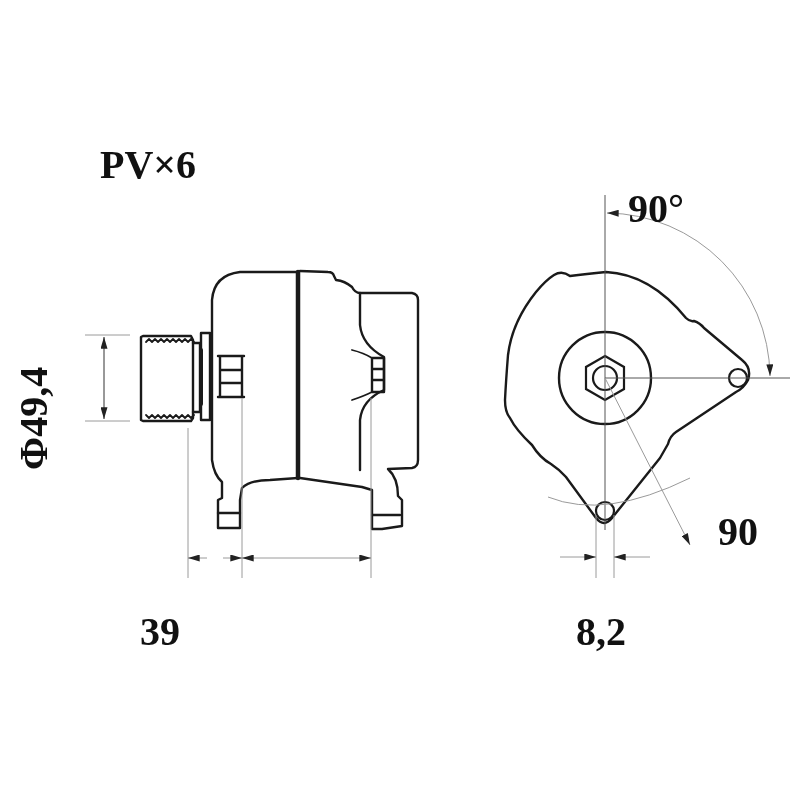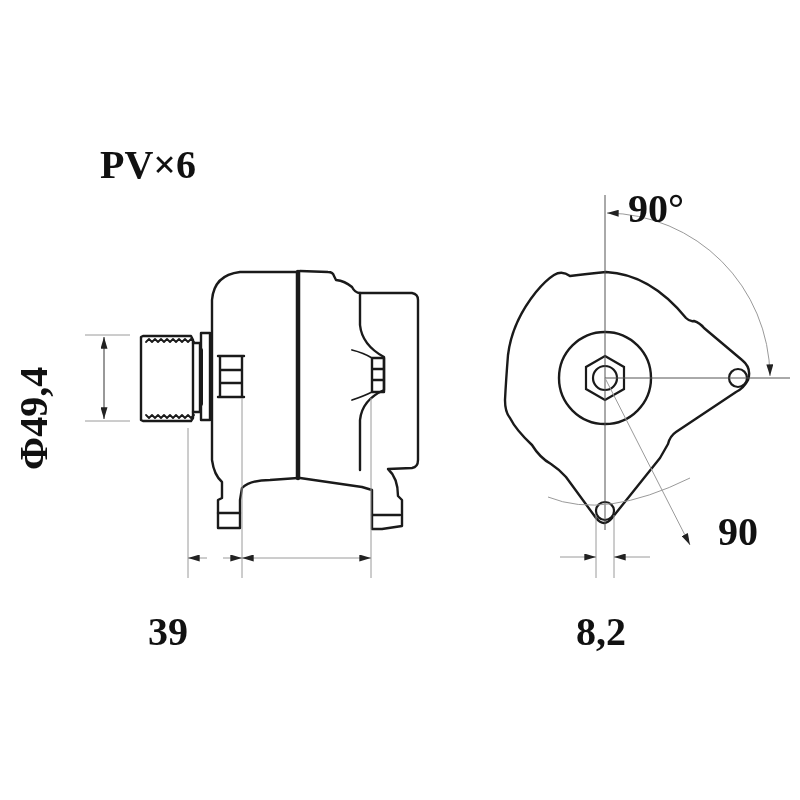--- a/index.html
+++ b/index.html
@@ -109,16 +109,16 @@
       <line x1="614" y1="515" x2="614" y2="578"></line>
       <line x1="560" y1="557" x2="596" y2="557" marker-end="url(#arr)"></line>
       <line x1="650" y1="557" x2="614" y2="557" marker-end="url(#arr)"></line>
     </g>
   </svg>
 
   
   <div class="lbl" style="left:100px; top:145px;">PV×6</div>
   <div class="lbl" style="left:628px; top:145px;margin-top:44px;">90°</div>
   <div class="lbl lbl-vert" style="left:14px; top:470px;">Φ49,4</div>
-  <div class="lbl" style="left:148px; top:612px;font-family:Liberation Serif, serif;">39</div>
+  <div class="lbl" style="left:140px; top:612px;font-family:Liberation Serif, serif;">39</div>
   <div class="lbl" style="left:563px; top:612px;margin-left:13px;">8,2</div>
   <div class="lbl" style="left:718px; top:512px;">90</div>
 </div>
 
 </body></html>

